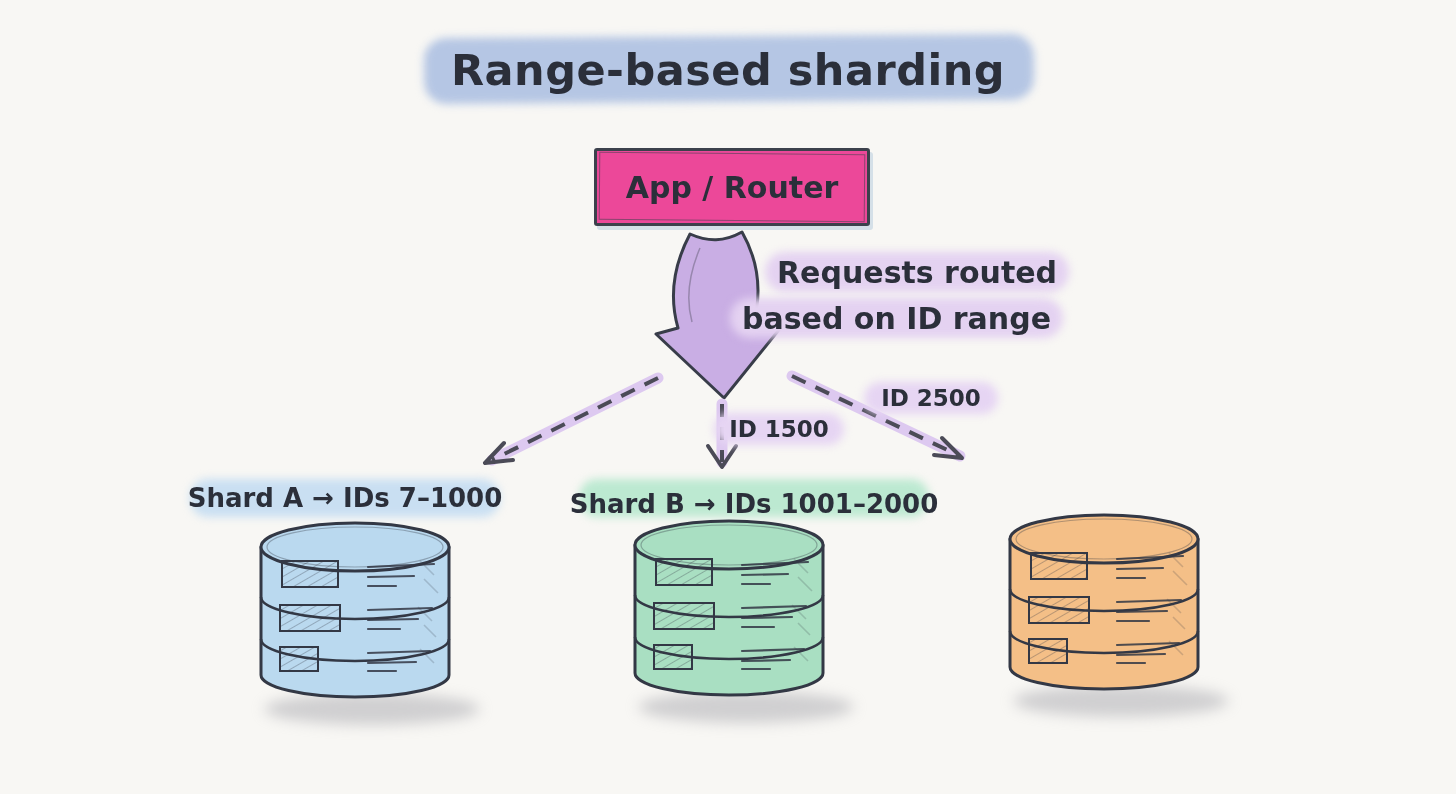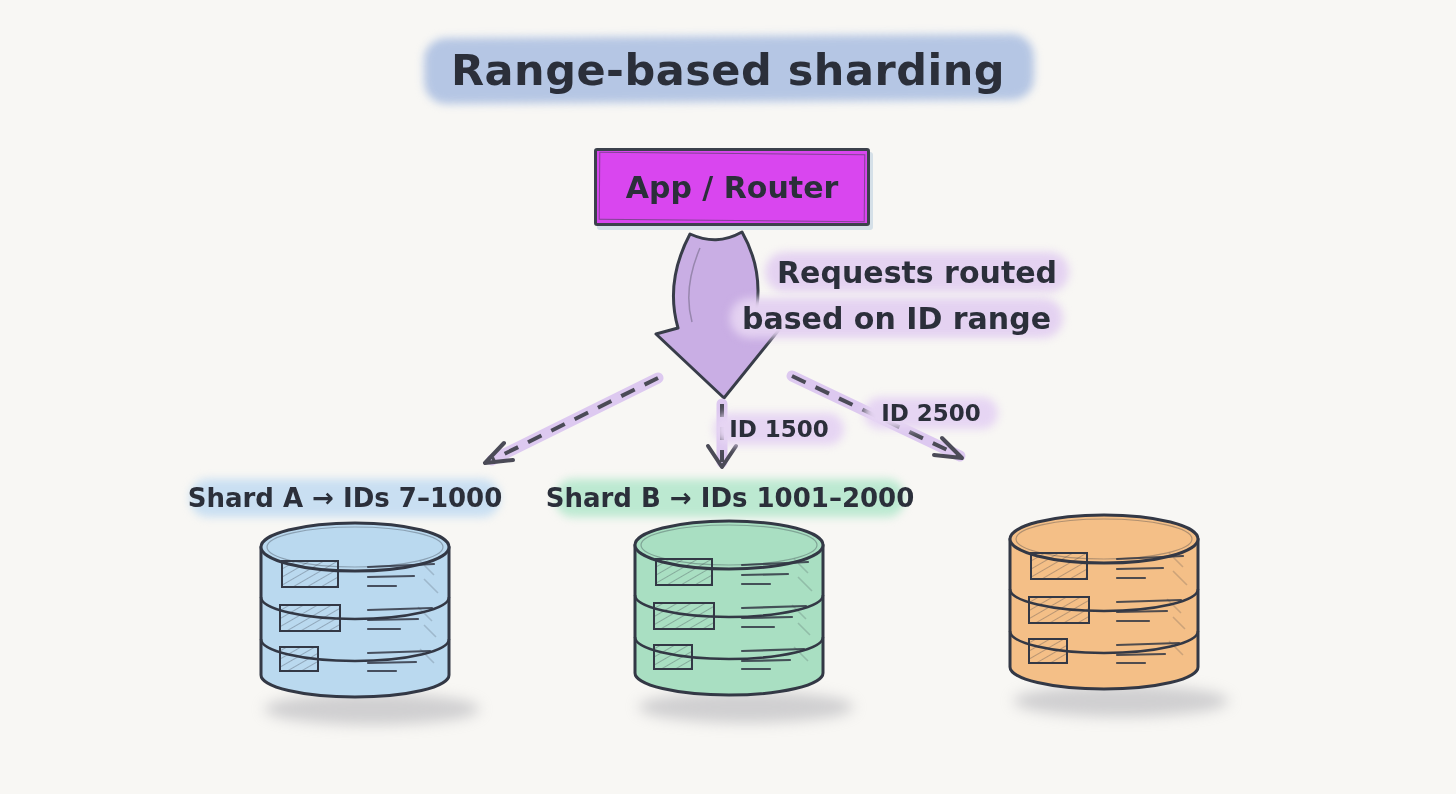--- a/index.html
+++ b/index.html
@@ -59,49 +59,49 @@
   .note-line-1 { left: 765px; top: 249px; justify-content: center; }
   .note-line-2 { left: 730px; top: 295px; }
 
   .id-label {
     font-size: 23px; font-weight: 600;
     height: 38px;
   }
   .id-label .hl { top: 3px; bottom: 3px; border-radius: 16px; }
   .id-500  { left: 474px; top: 384px; width: 122px; }
   .id-1500 { left: 714px; top: 410px; width: 130px; }
-  .id-2500 { left: 864px; top: 379px; width: 134px; margin-top: 15px; }
+  .id-2500 { left: 864px; top: 379px; width: 134px; }
 
   .shard-label {
     font-size: 26px; font-weight: 600;
     height: 42px; top: 477px;
   }
   .shard-label .hl { top: 2px; bottom: 2px; border-radius: 18px; }
   .shard-label-a { left: 190px; width: 310px; }
-  .shard-label-b { left: 555px; width: 350px; }
+  .shard-label-b { left: 579px; width: 350px; align-items: flex-end; }
   .shard-label-c { left: 958px; width: 364px; }
 
   svg { position: absolute; overflow: visible; }
   .flow-arrow-svg { left: 648px; top: 226px; }
   .routes-svg { left: 440px; top: 360px; }
   .cyl-a { left: 252px; top: 513px; }
   .cyl-b { left: 626px; top: 511px; }
   .cyl-c { left: 1001px; top: 505px; }
 </style>
 </head>
 <body>
 
 <div class="canvas">
 
   <div class="label title">
     <div class="hl" style="background-color: rgb(181, 198, 228);"></div>
     <span class="txt">Range-based sharding</span>
   </div>
 
-  <div class="abs router-box" style="background-color: #d946ef;">
+  <div class="abs router-box" style="background-color: #ec4899;">
     <span class="txt">App / Router</span>
   </div>
 
   <svg class="flow-arrow-svg" width="144" height="180" viewBox="0 0 144 180">
     <path d="M 42 8 C 24 42, 22 74, 30 102 L 8 108 L 76 172 L 134 100 L 106 96
              C 114 64, 110 34, 94 6 C 76 16, 60 16, 42 8 Z" stroke="#383d49" stroke-width="3" stroke-linejoin="round" fill="#c9aee4"></path>
     <path d="M 52 22 C 40 50, 38 74, 44 96" fill="none" stroke="#383d49" stroke-width="1.5" opacity="0.35"></path>
   </svg>
 
   <div class="note-line note-line-1">

